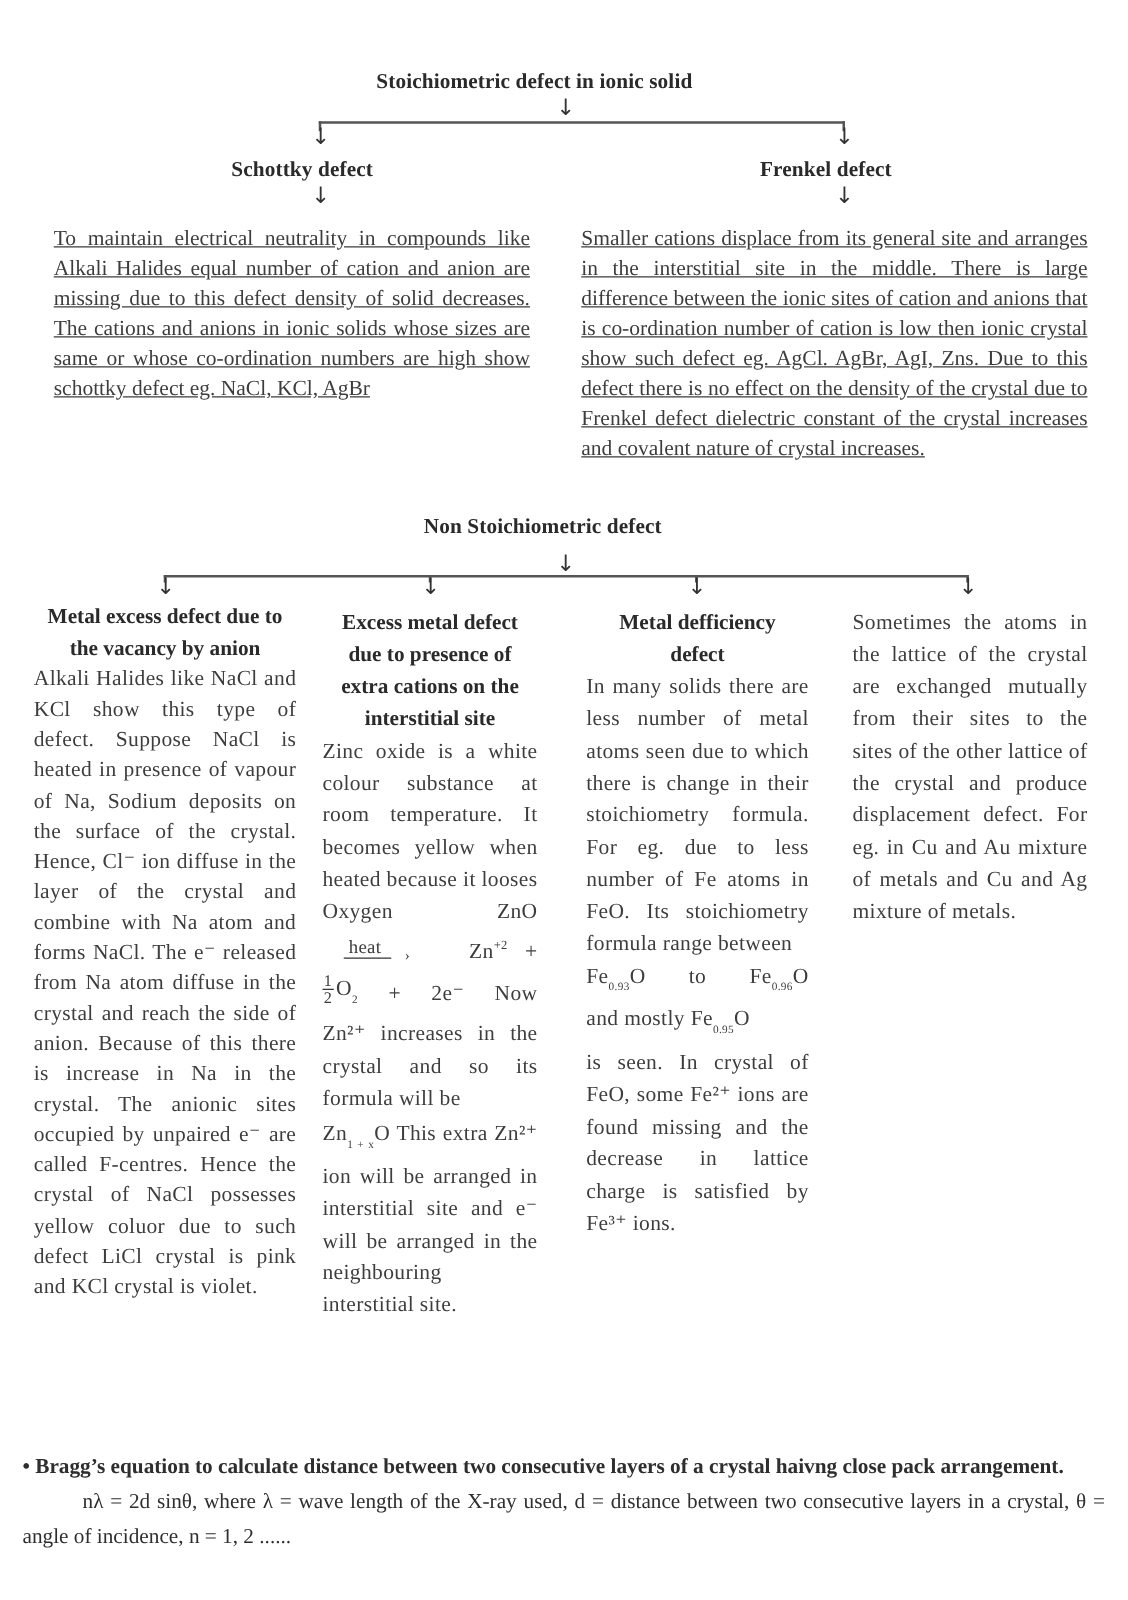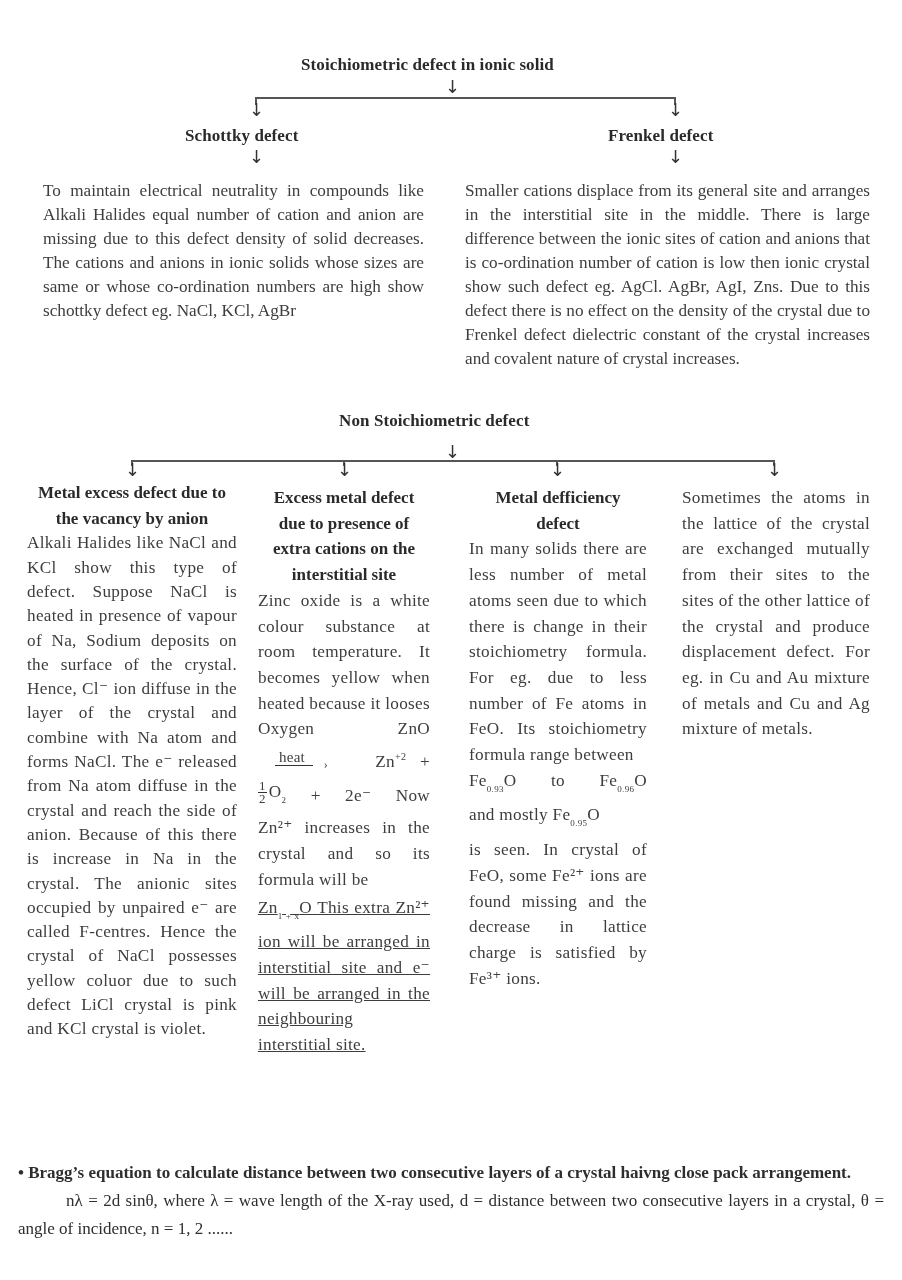--- a/index.html
+++ b/index.html
@@ -3,21 +3,21 @@
   <meta charset="utf-8">
   <style>
     * { margin: 0; padding: 0; box-sizing: border-box; }
     html, body { width: 902px; height: 1280px; background: #ffffff; overflow: hidden; }
     body { position: relative; font-family: "Liberation Serif", "DejaVu Serif", serif; color: #3a3a3a; }
     .abs { position: absolute; }
     .h-title { font-weight: bold; font-size: 17px; color: #2a2a2a; letter-spacing: 0.1px; }
     .arrow { font-size: 18px; line-height: 18px; color: #333; font-family: "DejaVu Sans", sans-serif; }
     .hline { position: absolute; height: 2px; background: #555; }
     .vstub { position: absolute; width: 2px; background: #555; }
-    .para { font-size: 17.2px; line-height: 24px; color: #3d3d3d; text-align: justify; }
+    .para { font-size: 17.2px; line-height: 24px; color: #3d3d3d; text-align: justify; text-decoration: underline; }
     .col { font-size: 17.2px; line-height: 25.7px; color: #3d3d3d; text-align: justify; letter-spacing: 0.3px; }
     .col-head { font-weight: bold; text-align: center; color: #2a2a2a; font-size: 17px; line-height: 25.7px; }
     .sub { font-size: 9px; vertical-align: -6px; margin-top: 35px; }
     .sup { font-size: 10px; vertical-align: 7px; }
     .frac { display: inline-block; vertical-align: middle; text-align: center; font-size: 13px; line-height: 12px; margin-right: 2px; }
     .frac .n { display: block; border-bottom: 1px solid #333; padding: 0 1px; }
     .frac .d { display: block; }
     .heat-arrow { display: inline-block; position: relative; width: 72px; text-align: center; }
     .heat-arrow .lbl { font-size: 15px; text-decoration: none; border-bottom: 1.5px solid #333; display: inline-block; padding: 0 8px 0 4px; line-height: 16px; }
     .heat-arrow .tip { position: absolute; right: 2px; top: 8px; font-size: 12px; }
@@ -77,21 +77,21 @@
   </div>
   <div class="col" style="margin-top:4px; display:flex; justify-content:space-between; align-items:center;">
     <span>
       <span class="frac"><span class="n">1</span><span class="d">2</span></span><span>O</span><span class="sub">2</span>
     </span>
     <span>+</span>
     <span>2e⁻</span>
     <span>Now</span>
   </div>
   <div class="col" style="margin-top:2px;">Zn²⁺ increases in the crystal and so its formula will be</div>
-  <div class="col" style="margin-top:2px;text-decoration:underline;">
+  <div class="col" style="margin-top:2px;">
     <span>Zn</span><span class="sub">1 + x</span><span>O</span>
     <span>This extra Zn²⁺ ion will be arranged in interstitial site and e⁻ will be arranged in the neighbouring interstitial site.</span>
   </div>
 </div>
 
 <div class="abs" style="left:469px; top:485px; width:178px;">
   <div class="col-head" style="padding:0 10px;">Metal defficiency defect</div>
   <div class="col">In many solids there are less number of metal atoms seen due to which there is change in their stoichiometry formula. For eg. due to less number of Fe atoms in FeO. Its stoichiometry formula range between</div>
   <div class="col" style="display:flex; justify-content:space-between;">
     <span><span>Fe</span><span class="sub">0.93</span><span>O</span></span>

